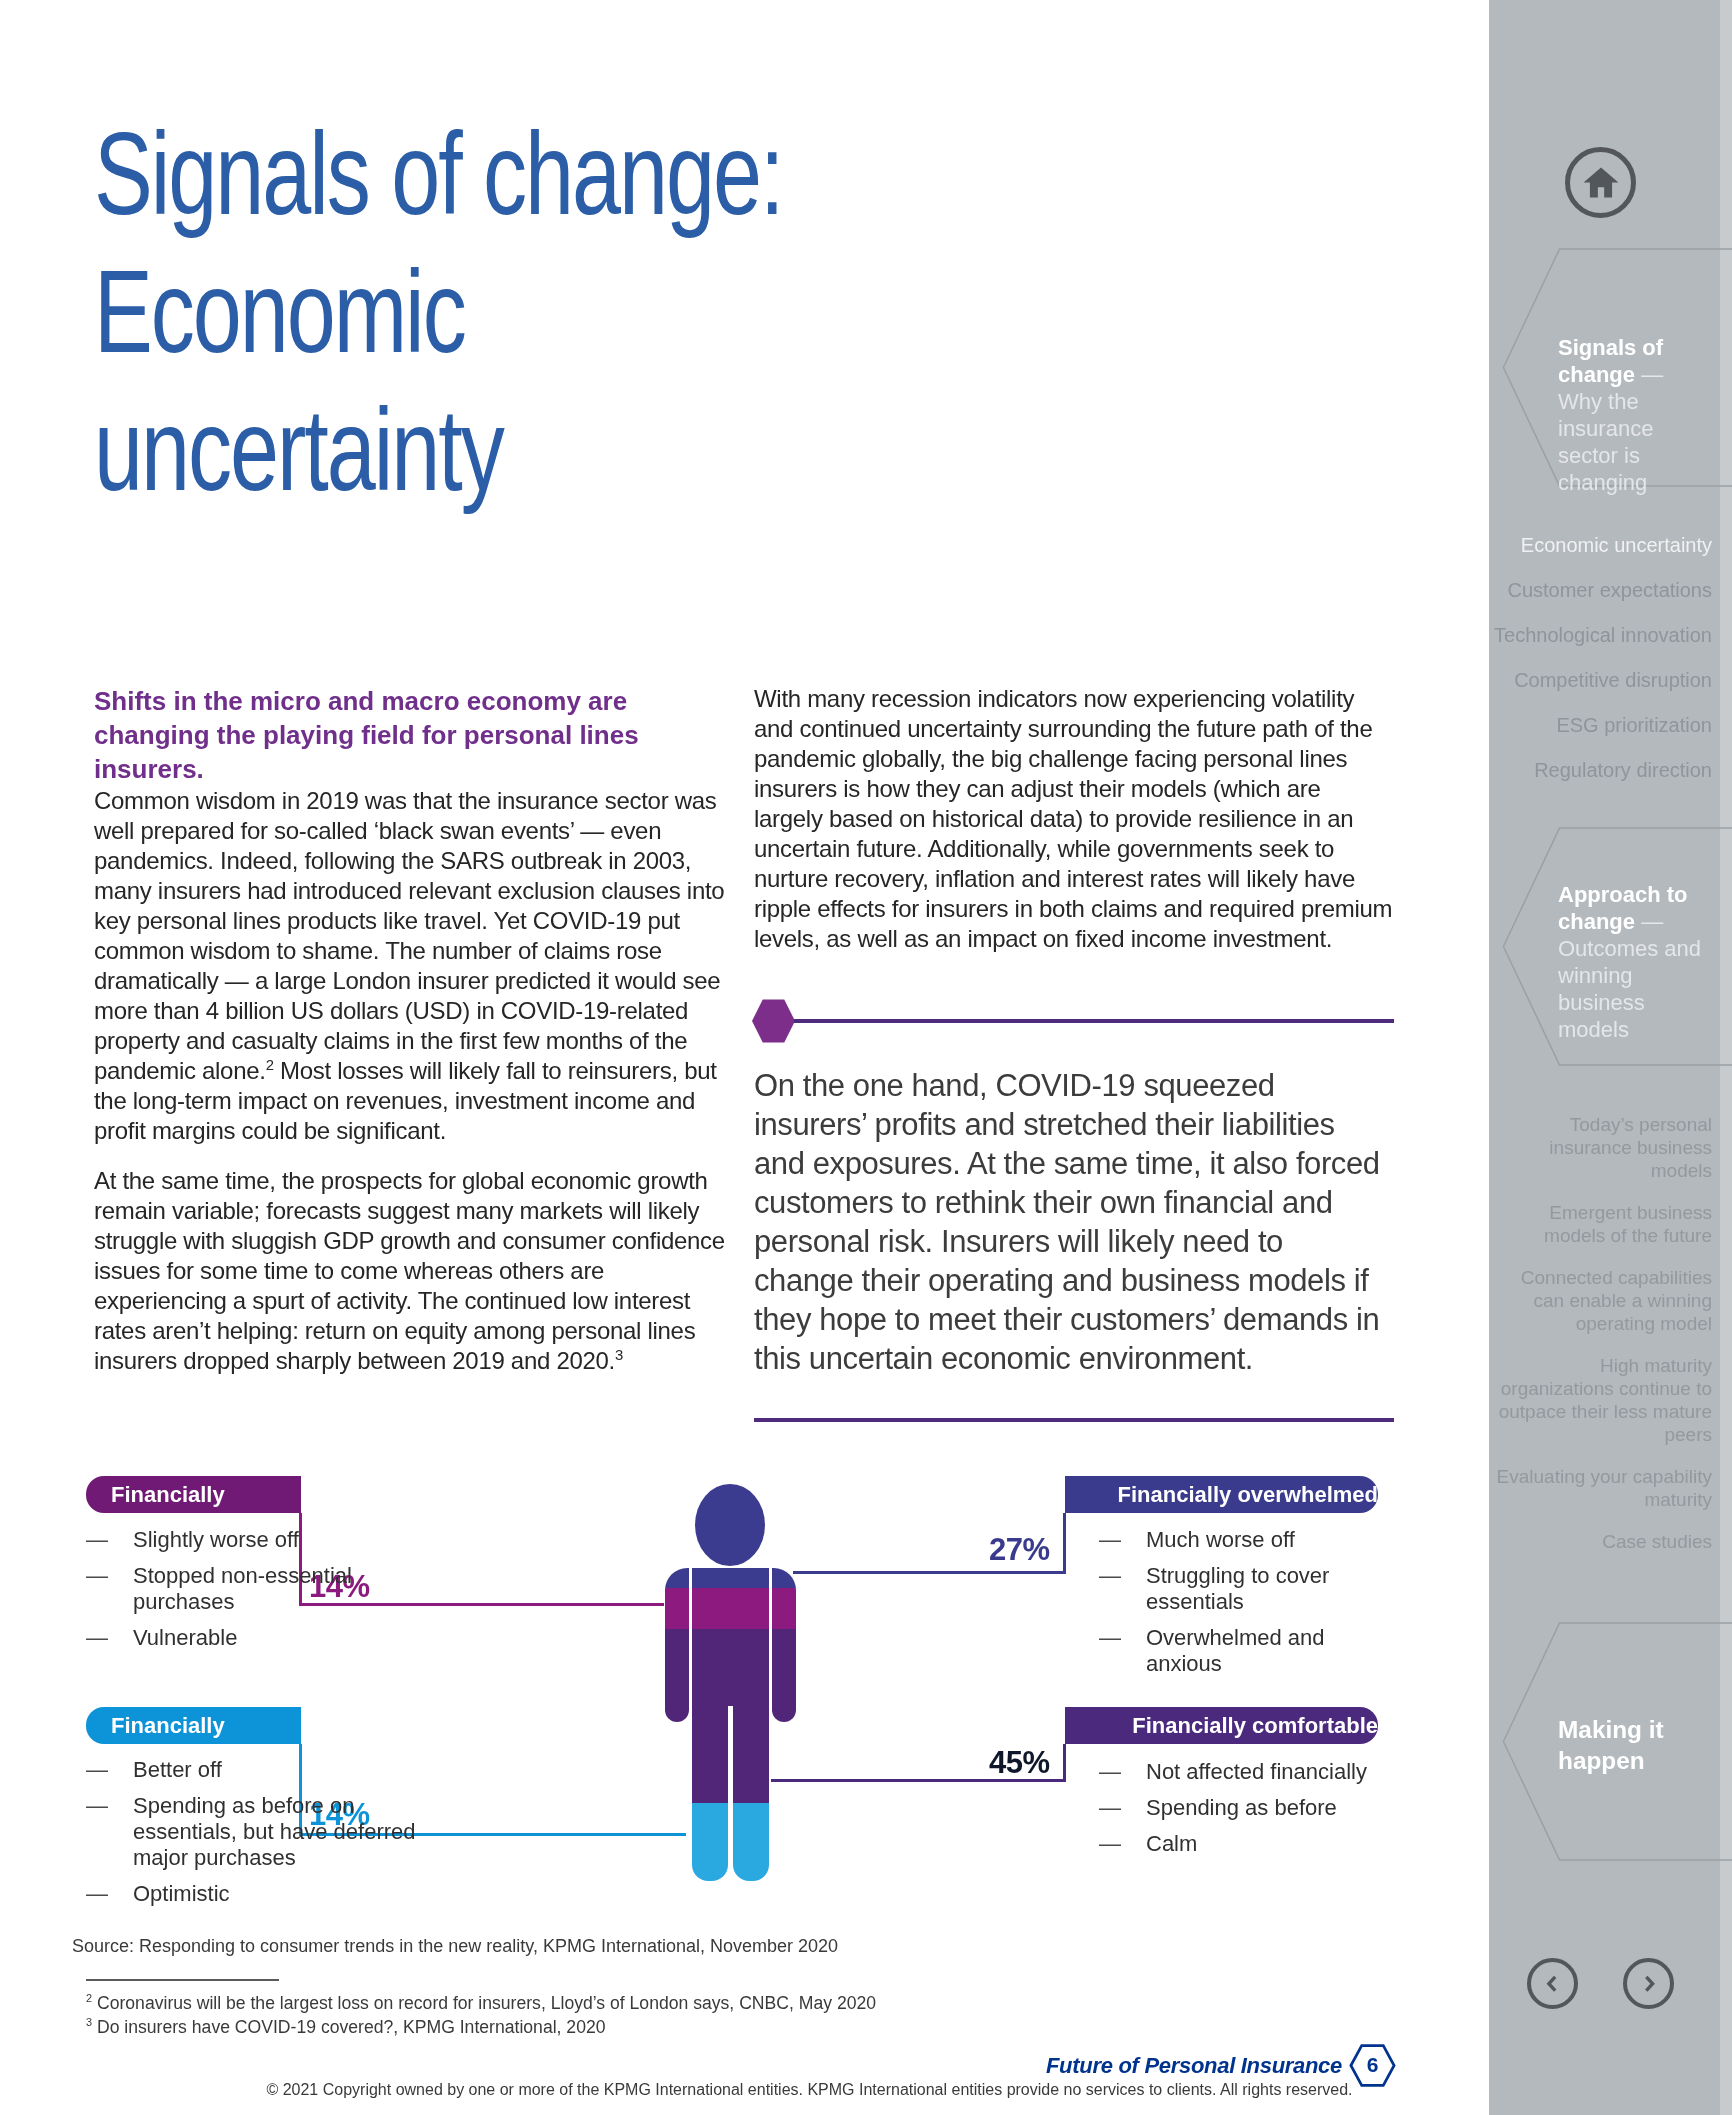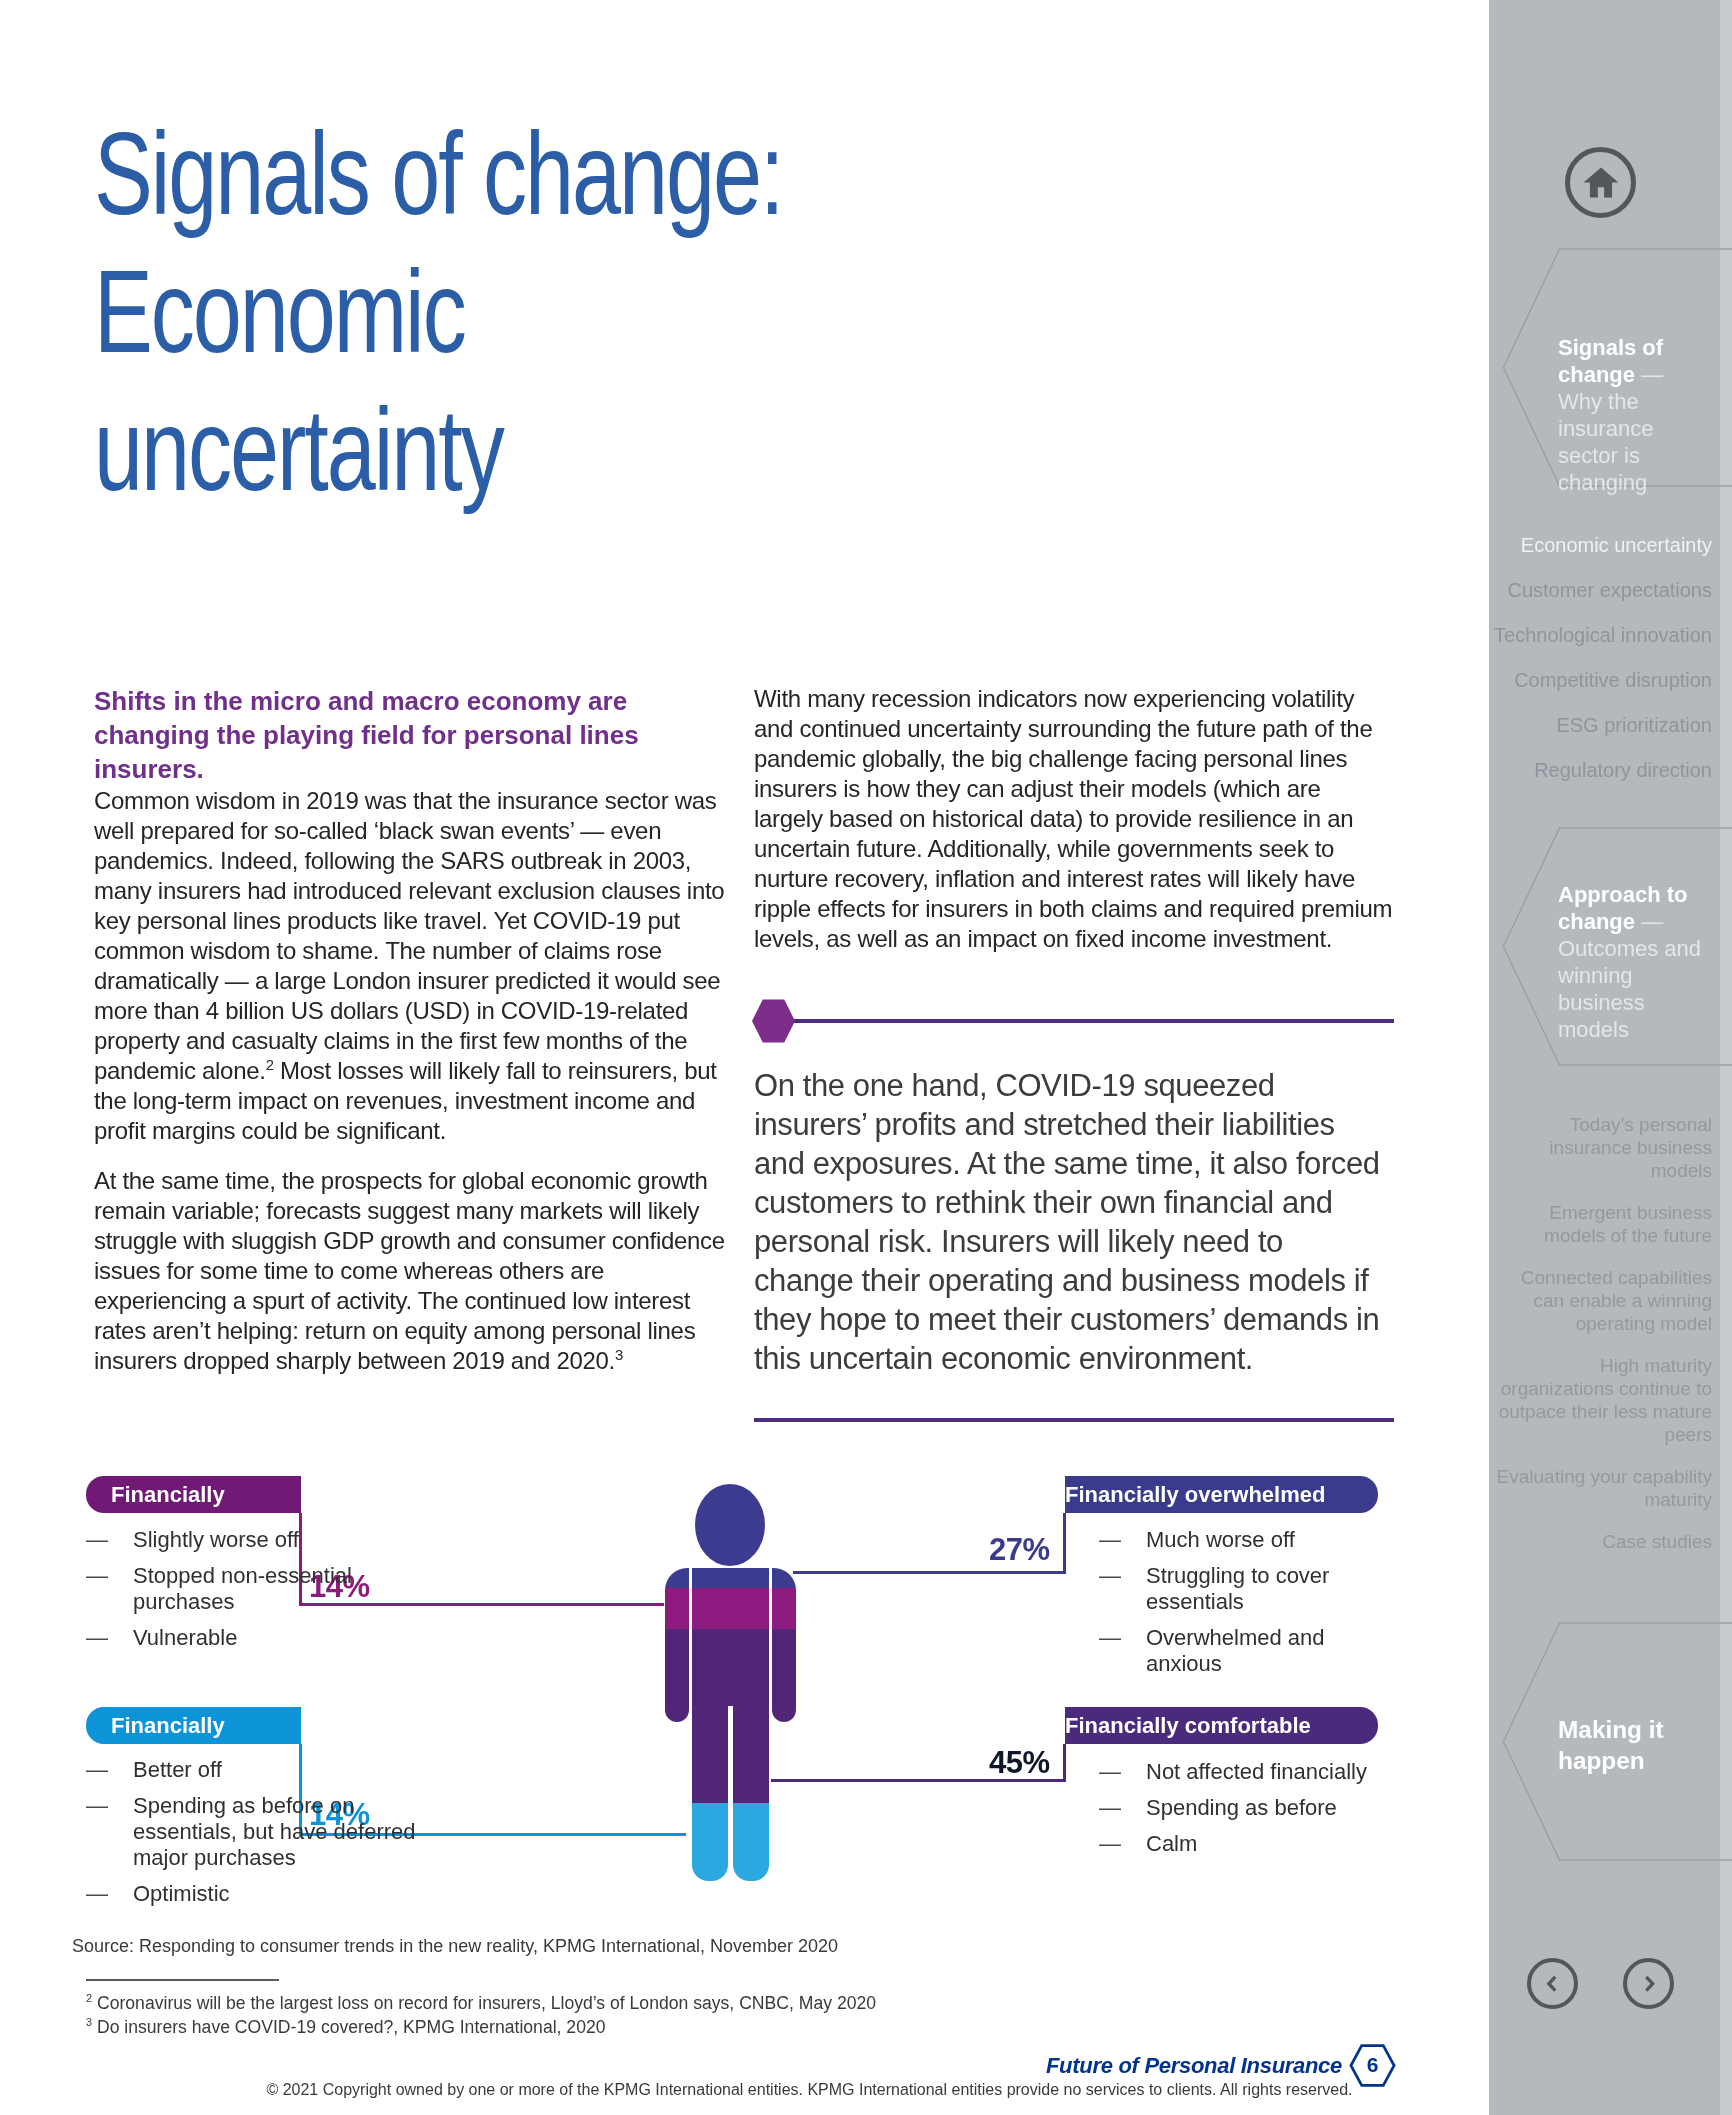--- a/index.html
+++ b/index.html
@@ -28,21 +28,21 @@
     position:absolute; left:754px; top:1066px; width:633px;
     font-size:31px; line-height:39px; letter-spacing:-0.4px; color:#3C3C3C;
   }
   .quote-rule-bottom { position:absolute; left:754px; top:1418px; width:640px; height:3.6px; background:#4F2B7D; }
   
   .seg-hdr {
     position:absolute; height:37px; color:#ffffff; font-weight:bold; font-size:22px;
     line-height:37px;
   }
   .hdr-left  { left:86px;  width:215px; border-radius:18px 0 0 18px; padding-left:25px; }
-  .hdr-right { left:1065px; width:313px; border-radius:0 18px 18px 0; text-align:left; }
+  .hdr-right { left:1065px; width:313px; border-radius:0 18px 18px 0; text-align:right; }
   .seg-list { position:absolute; list-style:none; font-size:22px; line-height:26px; color:#303030; }
   .seg-list li { display:flex; margin-bottom:10px; }
   .seg-list .dash { width:47px; flex:0 0 47px; color:#4A4A4A; }
   .pct { position:absolute; font-size:31px; font-weight:bold; letter-spacing:-0.5px; }
   .conn { position:absolute; }
   
   .person { position:absolute; left:665px; top:1484px; width:131px; height:398px; }
   .person .head { position:absolute; left:30px; top:0; width:70px; height:82px; border-radius:50%; background:#3B3B8F; }
   .p-grad { background:linear-gradient(#3B3B8F 0px,#3B3B8F 20px,#8C1A7F 20px,#8C1A7F 61px,#512578 61px,#512578 100%); }
   .person .arm-l { position:absolute; left:0; top:84px; width:24.4px; height:154px; border-radius:23.5px 0 12.7px 12.7px; }

